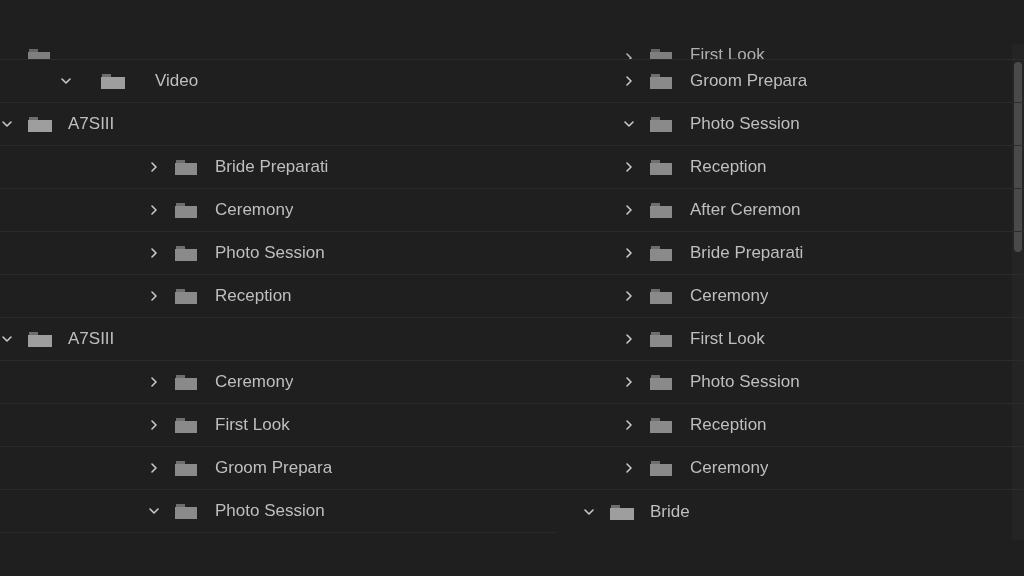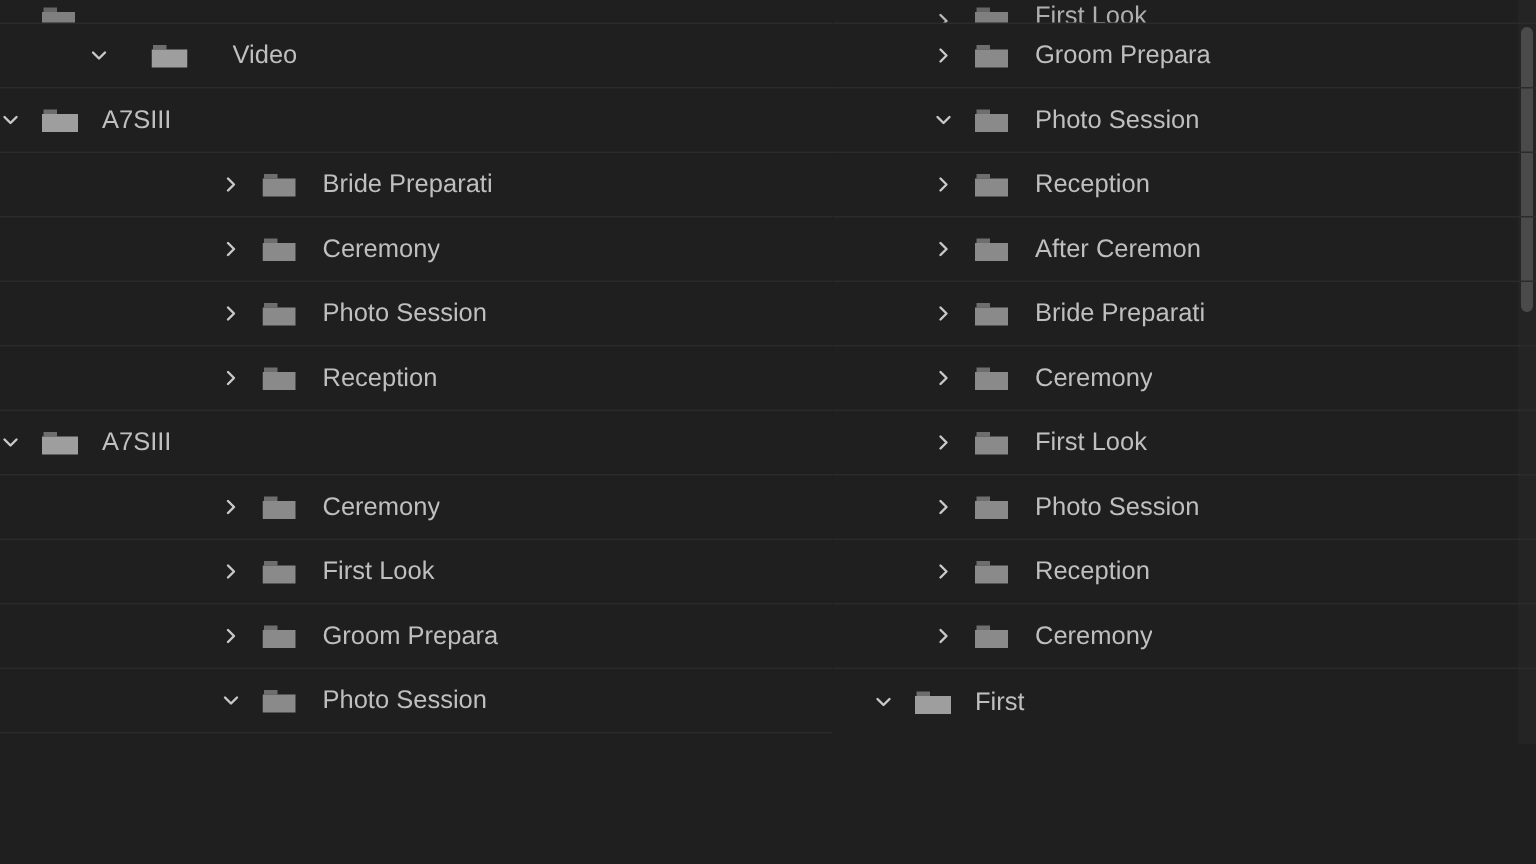--- a/index.html
+++ b/index.html
@@ -15,20 +15,21 @@
   }
   .panes {
     display: flex;
     width: 1024px;
     height: 576px;
   }
   .pane {
     position: relative;
     height: 496px;
     overflow: hidden;
+    margin-top: 44px;
   }
   .pane-left  { width: 555px; }
   .pane-right { width: 469px; }
 
   .row {
     position: relative;
     display: flex;
     align-items: center;
     height: 43px;
     box-sizing: border-box;
@@ -459,16 +460,16 @@
           <svg width="12" height="12" viewBox="0 0 12 12">
             <path d="M2 4 L6 8 L10 4" fill="none" stroke="#c9c9c9" stroke-width="1.6" stroke-linecap="round" stroke-linejoin="round"></path>
           </svg>
         </span>
         <span class="folder-icon">
           <svg width="24" height="18" viewBox="0 0 24 18">
             <rect x="1" y="2" width="9" height="3" fill="#6e6e6e"></rect>
             <rect x="0" y="5" width="24" height="12" fill="#9e9e9e"></rect>
           </svg>
         </span>
-        <span class="label">First</span>
+        <span class="label">Bride</span>
       </div>
     </div>
 </div>
 
 </body></html>

